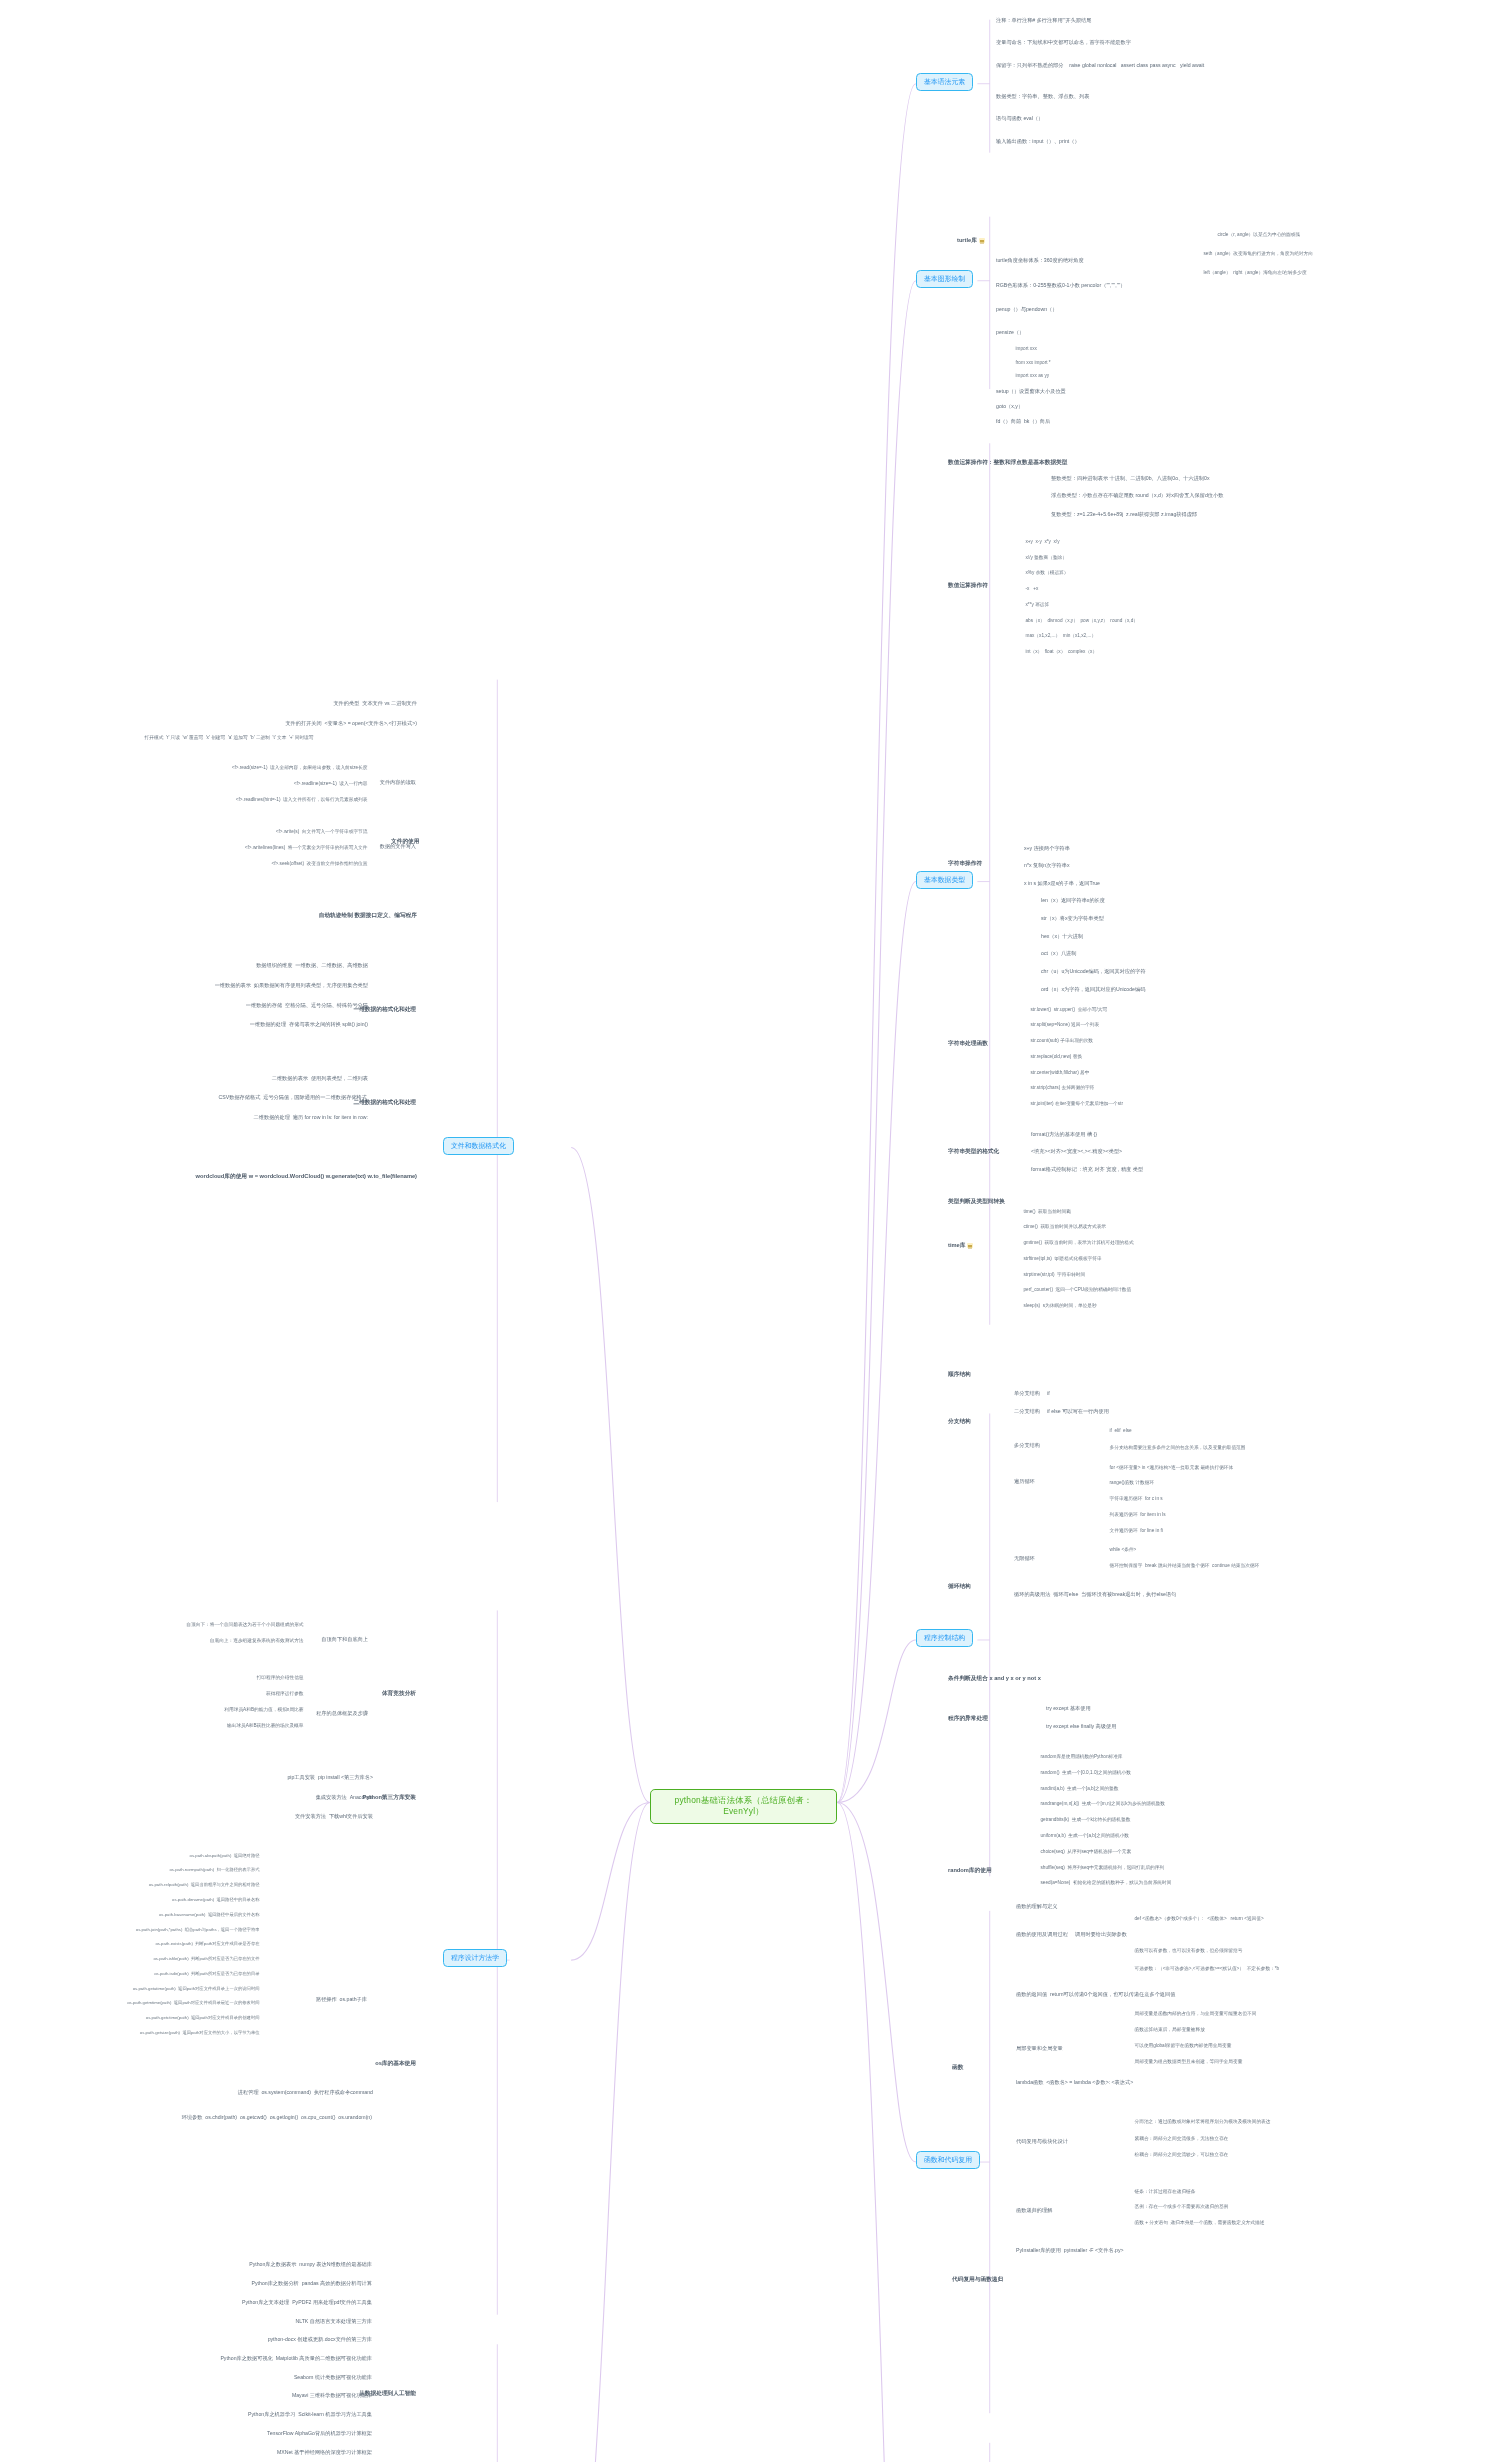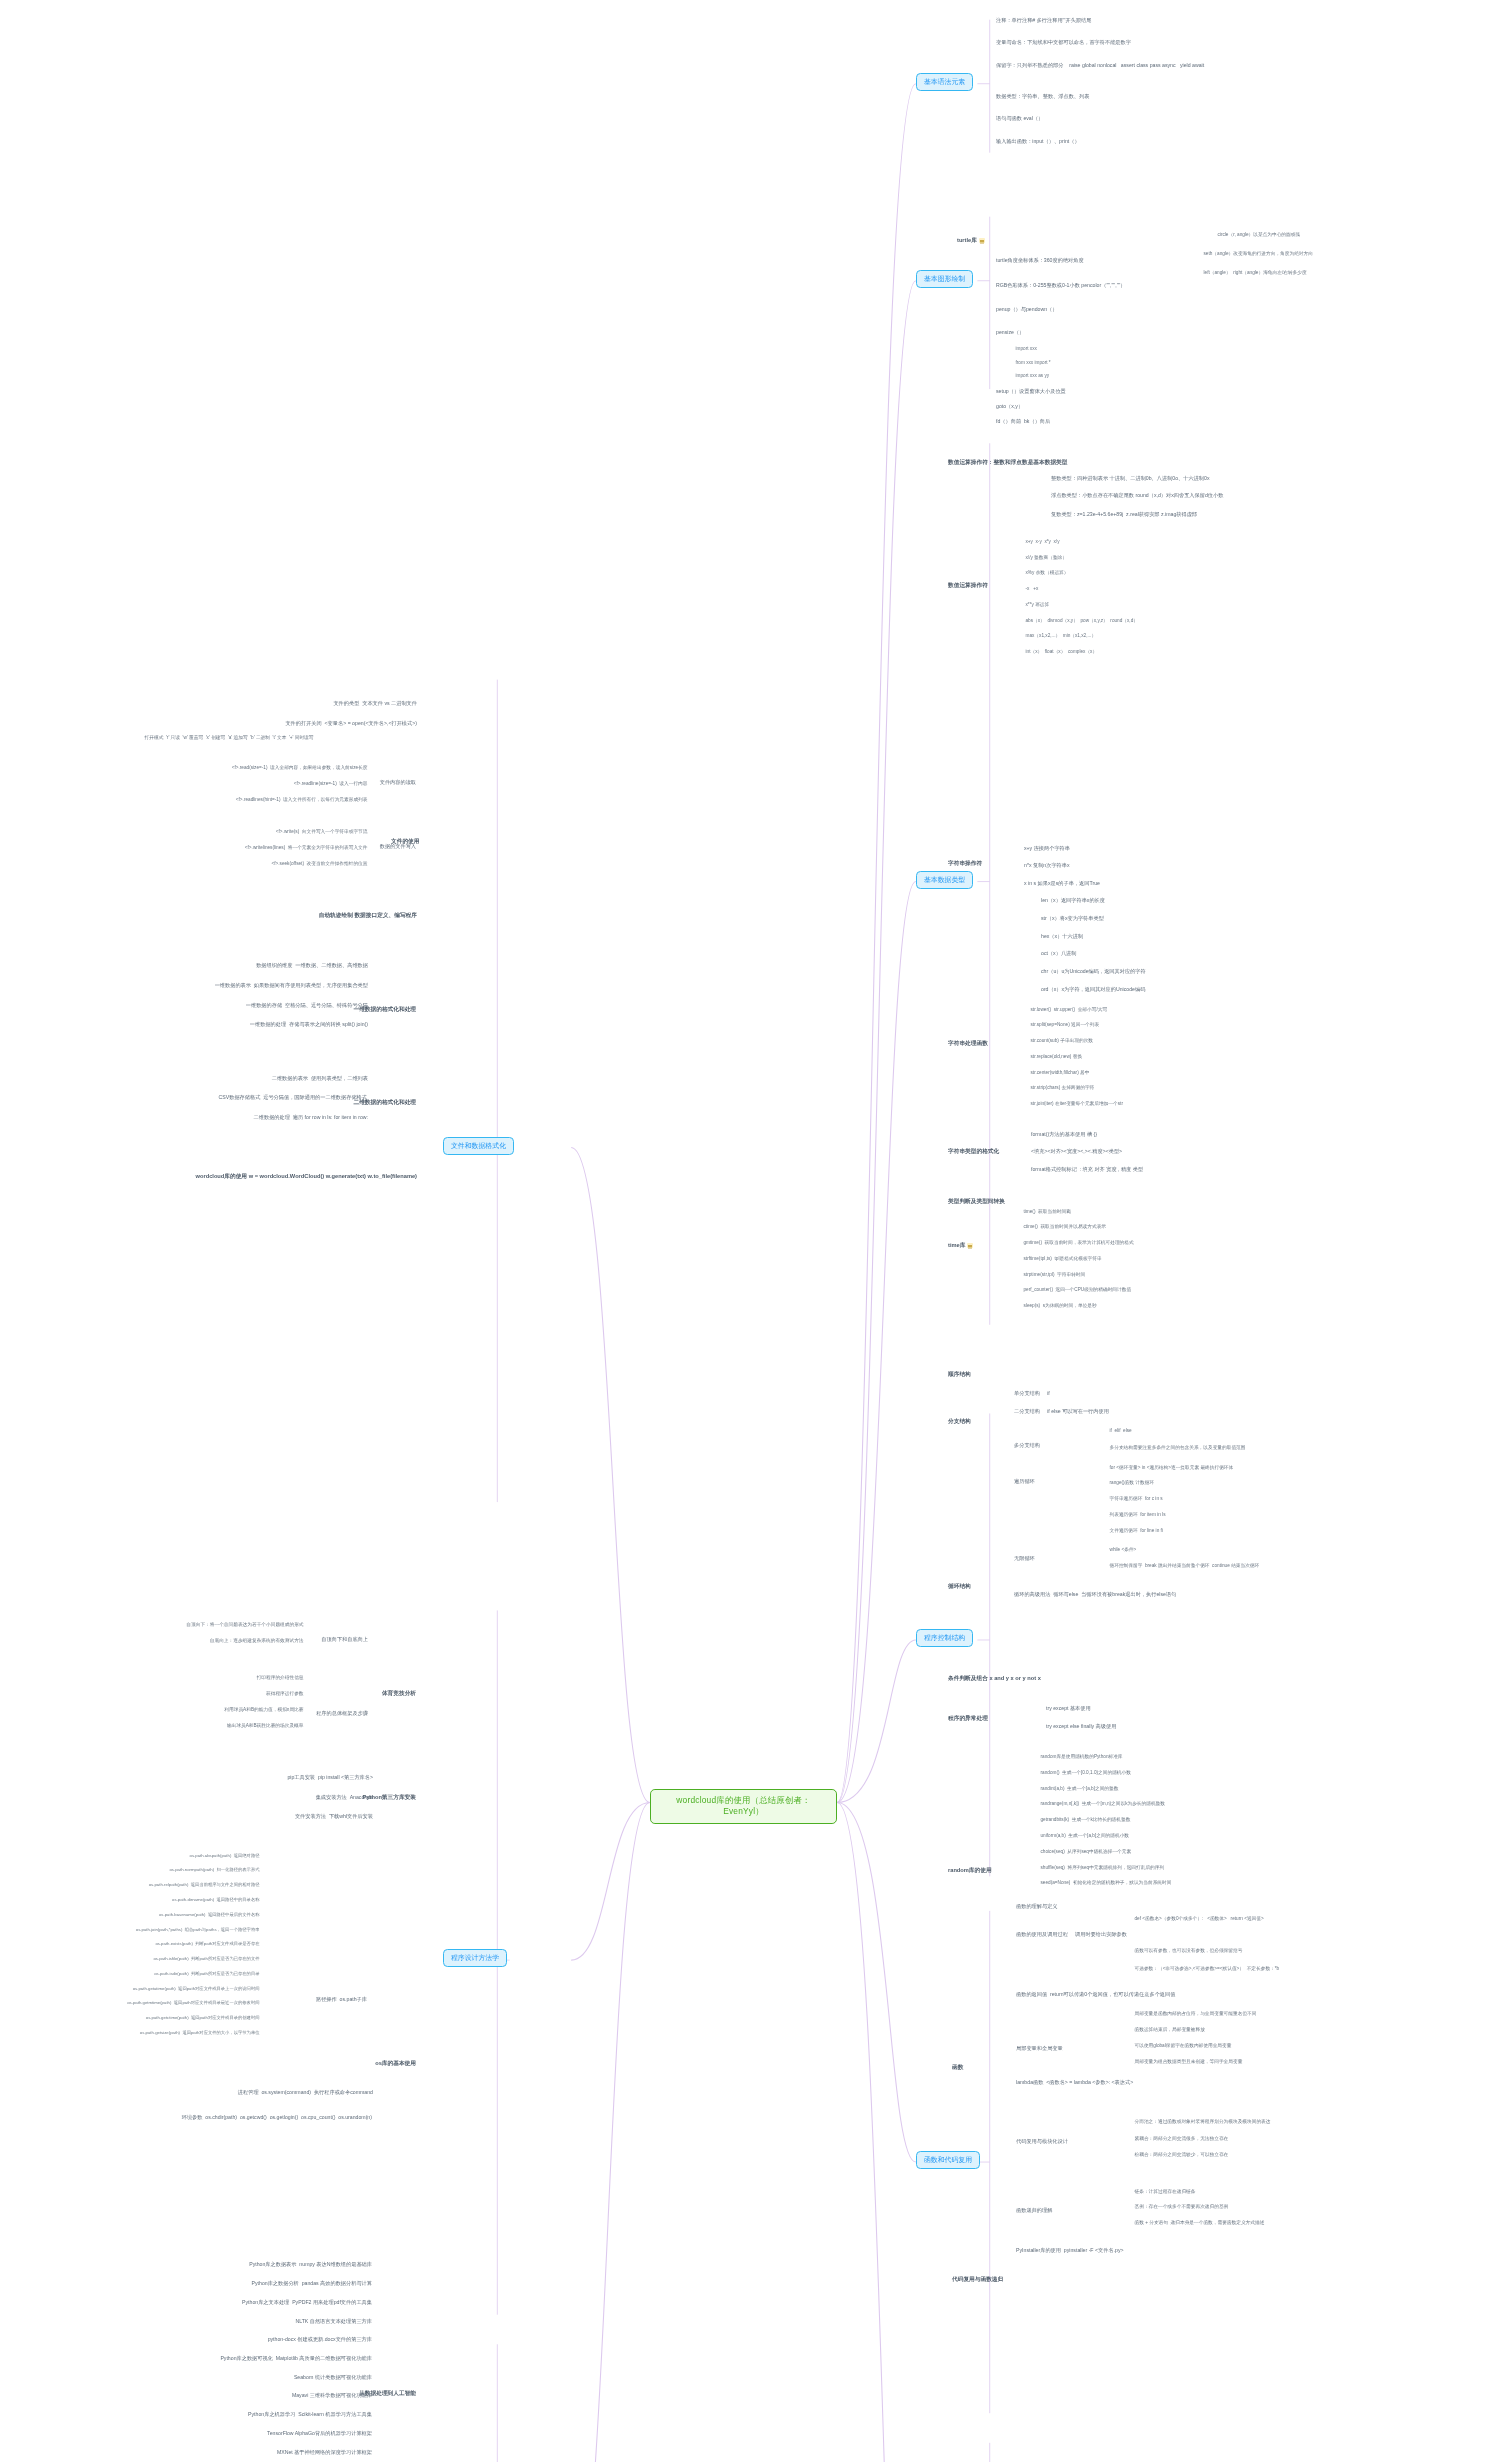--- a/index.html
+++ b/index.html
@@ -122,21 +122,21 @@
       <path d="M1985,3330 L2010,3330 M2010,2870 L2010,3810"></path>
       <path d="M1985,4390 L2010,4390 M2010,3880 L2010,4900"></path>
       <path d="M1985,6050 L2010,6050 M2010,4960 L2010,7280"></path>
 
       <path d="M1035,2330 L1010,2330 M1010,1380 L1010,3050"></path>
       <path d="M1035,3980 L1010,3980 M1010,3270 L1010,4700"></path>
       <path d="M1035,5300 L1010,5300 M1010,4760 L1010,6900"></path>
     </g>
   </svg>
 
-  <div class="node root" style="left:650px; top:1789px; width:187px;">wordcloud库的使用（总结原创者：EvenYyl）</div>
+  <div class="node root" style="left:650px; top:1789px; width:187px;">python基础语法体系（总结原创者：EvenYyl）</div>
 
   <div class="node lvl1" style="left:916px; top:73px;">基本语法元素</div>
   <div class="node lvl3" style="left:994px; top:15.8px; width:276px;">注释：单行注释# 多行注释用'''开头跟结尾</div>
   <div class="node lvl3" style="left:994px; top:38px; width:295px;">变量与命名：下划线和中文都可以命名，首字符不能是数字</div>
   <div class="node lvl3" style="left:994px; top:61px; width:305px;">保留字：只列举不熟悉的部分    raise global nonlocal   assert class pass async   yield await</div>
   <div class="node lvl3" style="left:994px; top:92px; width:276px;">数据类型：字符串、整数、浮点数、列表</div>
   <div class="node lvl3" style="left:994px; top:114px; width:276px;">语句与函数 eval（）</div>
   <div class="node lvl3" style="left:994px; top:137px; width:276px;">输入输出函数：input（）、print（）</div>
 
   <div class="node lvl1" style="left:916px; top:270px;">基本图形绘制</div>

